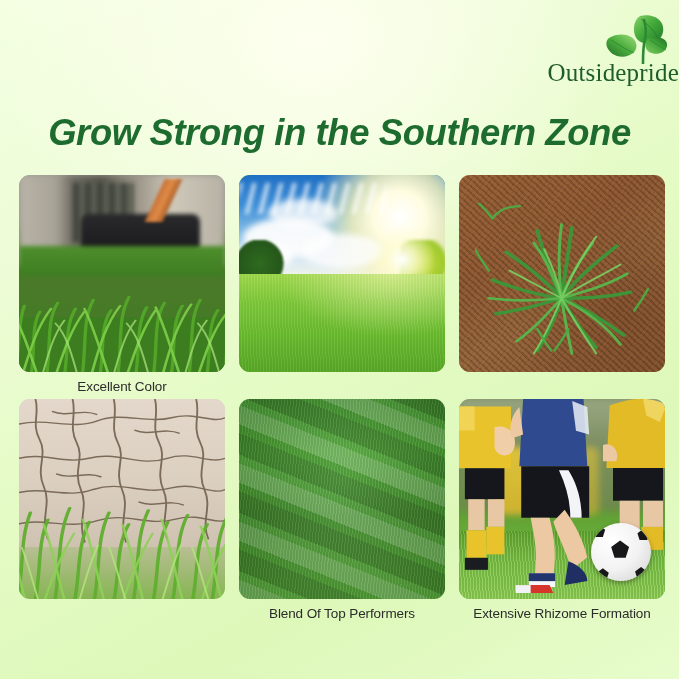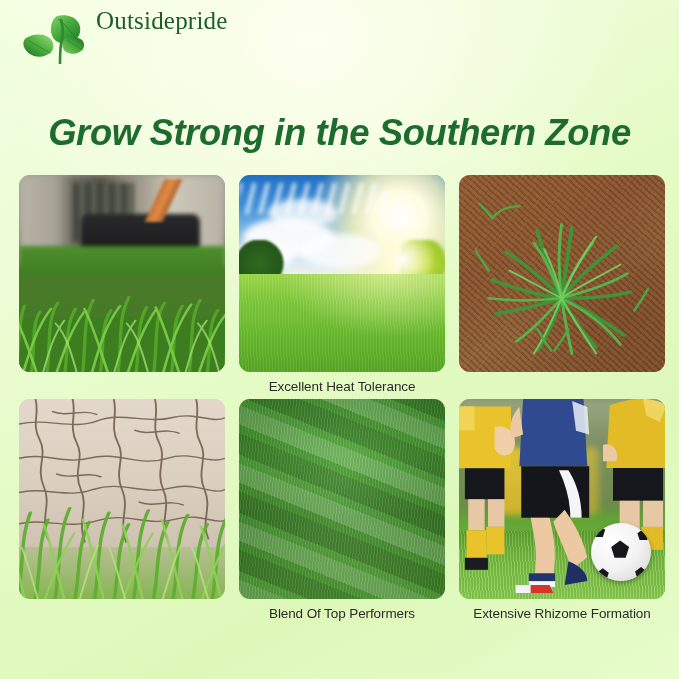--- a/index.html
+++ b/index.html
@@ -11,21 +11,21 @@
   #page{
     position:relative;width:679px;height:679px;
     background:
       radial-gradient(ellipse 520px 420px at 46% 6%, #fdffef 0%, rgba(253,255,239,0) 62%),
       linear-gradient(152deg, #f4ffe2 0%, #edfcd6 26%, #e4fbc4 52%, #ddf8b9 74%, #e7fccb 100%);
   }
 
   
   .brand{
     position:absolute;left:0;right:0;top:12px;
-    display:flex;flex-direction:row;align-items:flex-start;
+    display:flex;flex-direction:column;align-items:flex-end;
   }
   .logo-mark{width:96px;height:52px;display:block;}
   .brand-name{
     margin-top:-4px;
     font-family:"Liberation Serif", serif;
     font-size:25px;letter-spacing:.2px;color:#1f5c2b;
     line-height:1;
   }
   .headline{
     position:absolute;left:0;right:0;top:112px;
@@ -291,37 +291,37 @@
               <path d="M14 100 C17 84 19 72 24 62"></path>
                 <path d="M46 100 C49 84 51 72 56 62"></path>
               <path d="M78 100 C81 84 83 72 88 62"></path>
                 <path d="M30 100 C27 84 25 72 20 64"></path>
               <path d="M62 100 C59 84 57 72 52 64"></path>
                 <path d="M94 100 C91 84 89 72 84 64"></path>
             </g>
           </g>
         </svg>
       </div>
+      <div class="caption">Excellent Color</div>
     </div>
 
     <div class="cell r1">
       <div class="tile t2">
         <div class="sky"></div>
         <div class="wisp"></div>
         <div class="cloud c1"></div>
           <div class="cloud c2"></div>
         <div class="cloud c3"></div>
           <div class="cloud c4"></div>
         <div class="treeL"></div>
           <div class="treeR"></div>
         <div class="glow"></div>
         <div class="field"></div>
           <div class="ftex"></div>
       </div>
-      <div class="caption">Excellent Heat Tolerance</div>
     </div>
 
     <div class="cell r1">
       <div class="tile t3">
         <div class="speck"></div>
         <svg class="clump" viewBox="0 0 100 100" preserveAspectRatio="none">
           <g stroke-linecap="round" fill="none">
             <g stroke="#3f9438" stroke-width="2.2">
               <path d="M50 62 C42 52 32 42 18 32"></path>
                 <path d="M50 62 C44 48 40 34 36 18"></path>

